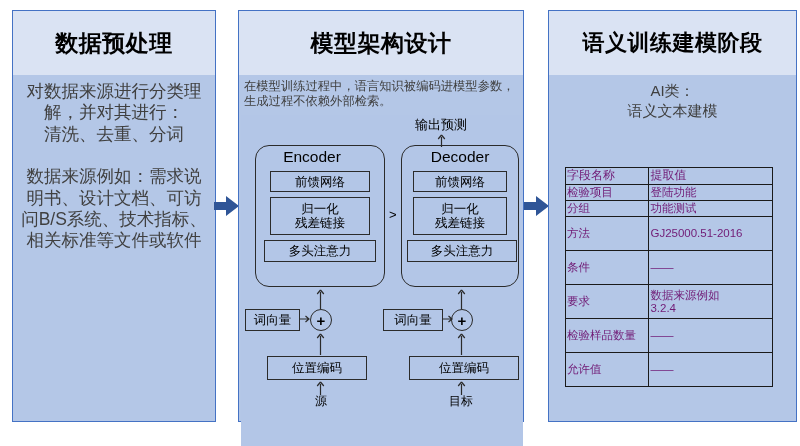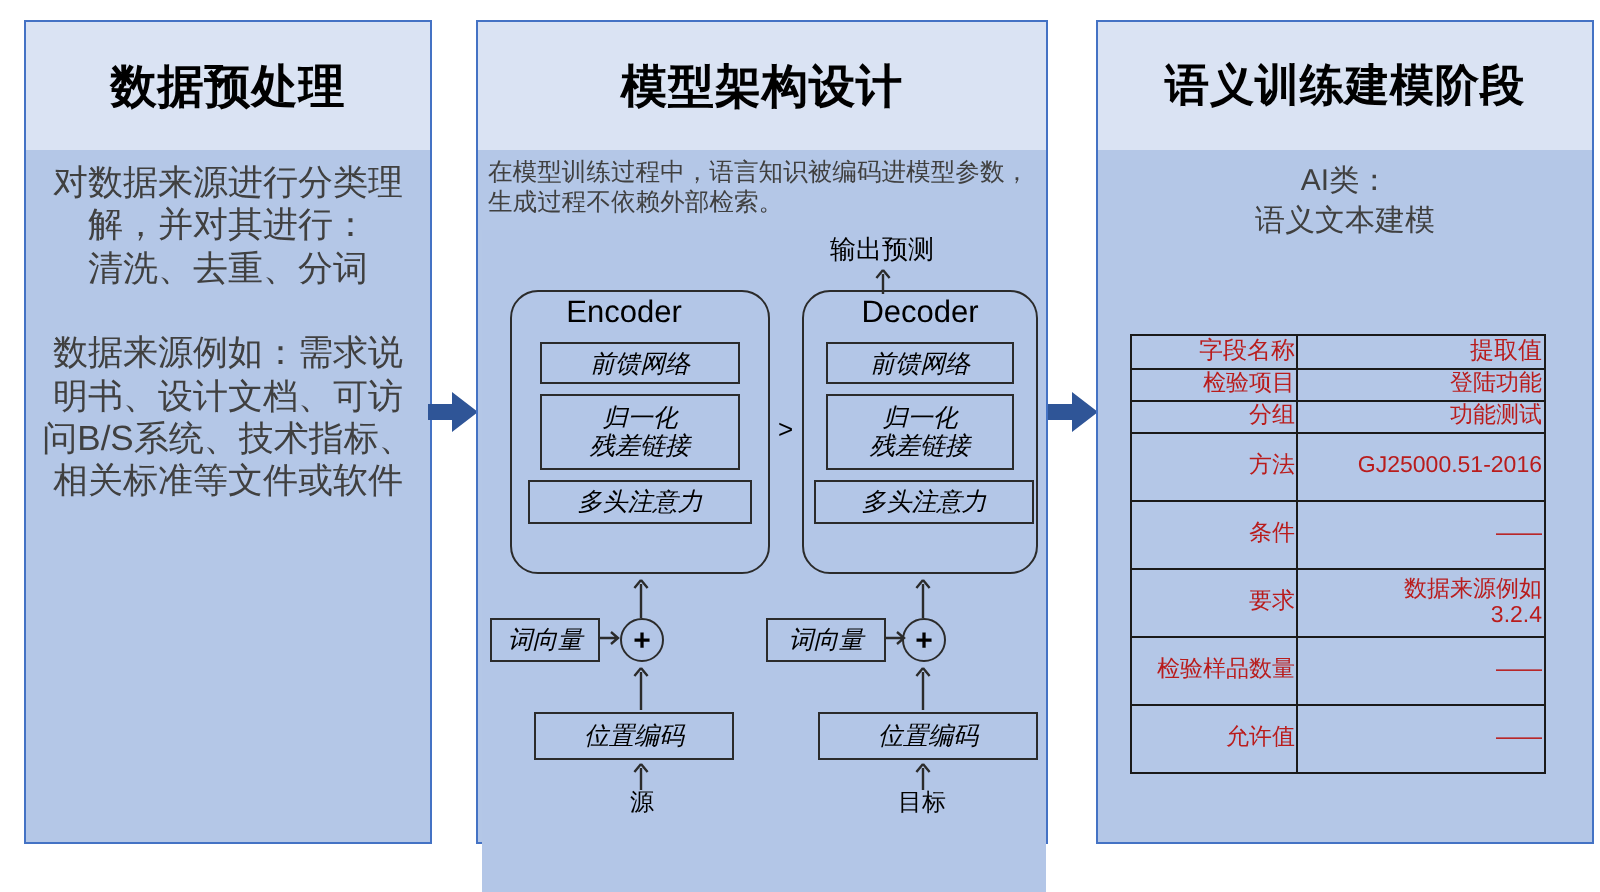--- a/index.html
+++ b/index.html
@@ -73,21 +73,21 @@
     position: absolute; font-size: 13px; color: #000; white-space: nowrap;
     text-align: center;
   }
   .rbox {
     position: absolute; border: 1.3px solid #2b2b2b;
     border-radius: 14px; background: transparent;
   }
   .sbox {
     position: absolute; border: 1.3px solid #2b2b2b; background: transparent;
     display: flex; align-items: center; justify-content: center;
-    font-size: 12.5px; color: #000; line-height: 1.12; text-align: center; font-style: italic;
+    font-size: 12.5px; color: #000; line-height: 1.12; text-align: center;
   }
   .stack-title {
     position: absolute; font-size: 15.5px; color: #000; text-align: center;
     white-space: nowrap;
   }
   .plus {
     position: absolute; width: 22px; height: 22px; border-radius: 50%;
     border: 1.3px solid #2b2b2b;
     display: flex; align-items: center; justify-content: center;
     font-size: 15px; font-weight: bold; color: #000; line-height: 1;
@@ -98,22 +98,22 @@
   .gt { position: absolute; font-size: 13px; color: #000; }
 
   
   #spec-table {
     position: absolute; left: 16px; top: 92px; width: 208px;
     border-collapse: collapse;
     background: #b4c7e7;
   }
   #spec-table td {
     border: 1.2px solid #1a1a1a;
-    font-size: 11.5px; color: #b91c1c;
-    text-align: right; vertical-align: middle;
+    font-size: 11.5px; color: #701a75;
+    text-align: left; vertical-align: middle;
     line-height: 1.15; padding: 1px 1px;
   }
   #spec-table td.k { width: 84px; }
   #spec-table td.v { width: 124px; }
   #spec-table tr.h td { font-size: 12px; }
   #spec-table tr.tall td { height: 34px; }
   #spec-table tr.short td { height: 16px; }
 </style>
 </head>
 <body>

